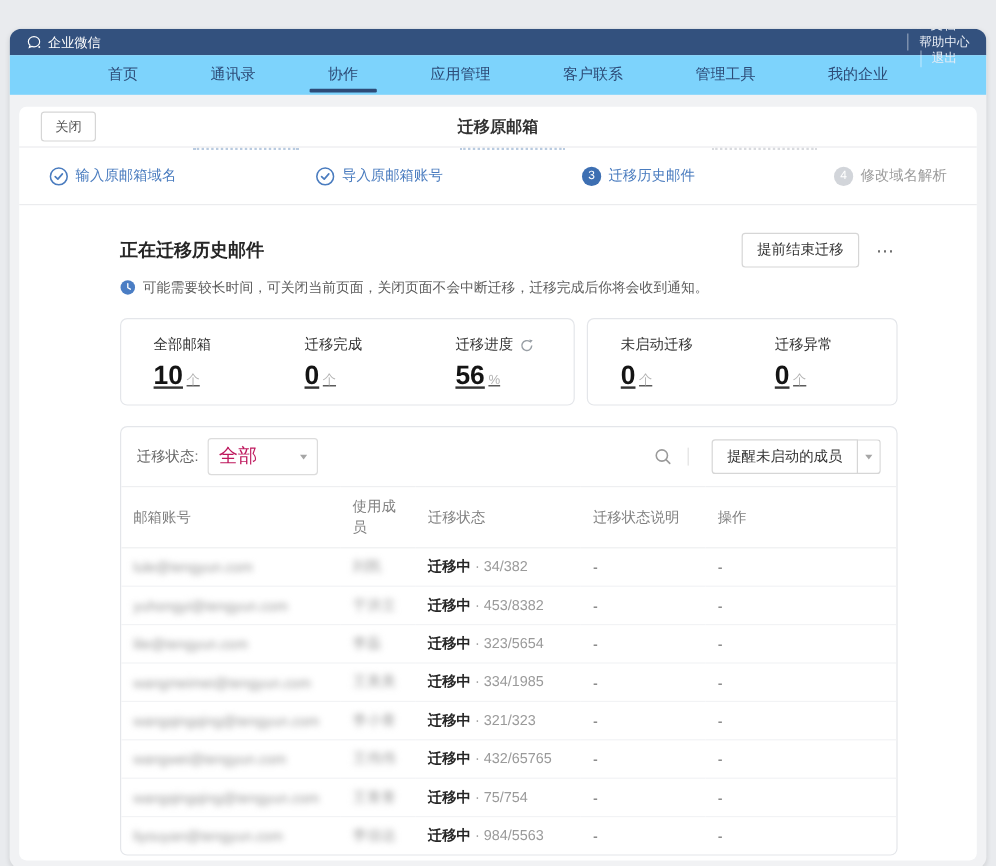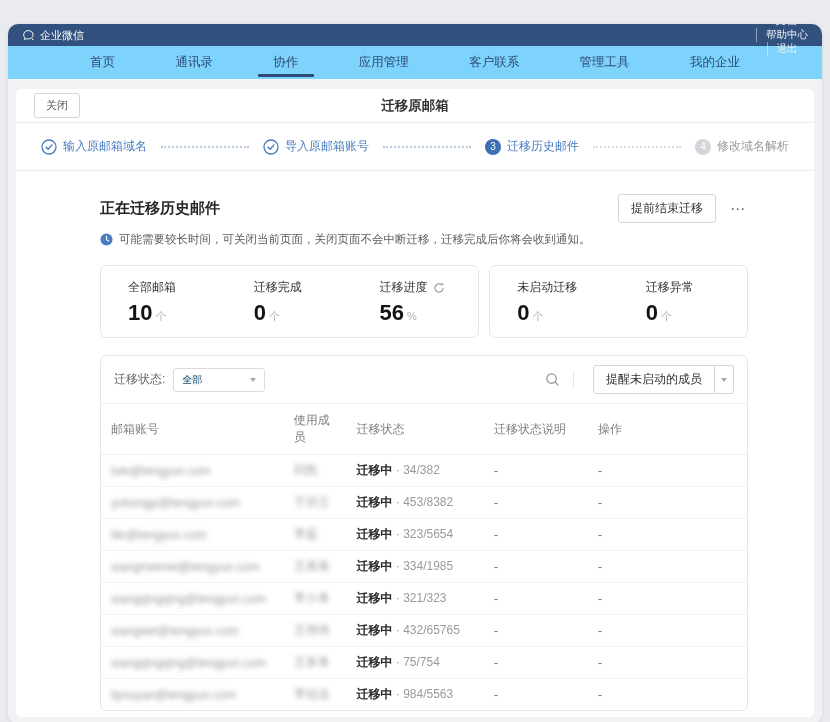--- a/index.html
+++ b/index.html
@@ -29,21 +29,21 @@
   .content-card { margin:10px 8px 8px 8px; background:#fff; border-radius:6px; height:628px;
                   display:flex; flex-direction:column; }
   .card-header { height:34px; border-bottom:1px solid #ebecee; display:flex; align-items:center;
                  position:relative; flex:none; }
   .close-btn { margin-left:18px; border:1px solid #d6d6d6; border-radius:3px; background:#fff;
                font-size:11px; color:#555; padding:4px 11px; cursor:pointer; }
   .card-title { position:absolute; left:0; right:0; text-align:center; font-size:13.5px;
                 font-weight:700; color:#333; pointer-events:none; }
 
   
-  .steps { height:48px; border-bottom:1px solid #ebecee; display:flex; align-items:center;
+  .steps { height:48px; border-bottom:1px solid #ebecee; display:flex; 
            justify-content:center; flex:none; }
   .step { display:flex; align-items:center; gap:6px; font-size:12px; }
   .step.done .step-label, .step.active .step-label { color:#4a7cbf; }
   .step.pending .step-label { color:#9b9b9b; }
   .step-num { width:16px; height:16px; border-radius:50%; color:#fff; font-size:10px;
               display:flex; align-items:center; justify-content:center; }
   .step.active .step-num { background:#3d6fb2; }
   .step.pending .step-num { background:#d2d5da; }
   .connector { width:88px; border-top:2px dotted #b9cbe0; margin:0 14px; }
   .connector.gray { border-top-color:#d9dbdf; }
@@ -59,30 +59,30 @@
 
   .note-row { margin-top:9px; display:flex; align-items:center; gap:6px; font-size:11.5px; color:#5c5c5c; }
 
   
   .stats-row { margin-top:18px; display:flex; gap:10px; }
   .stats-card { border:1px solid #e4e6ea; border-radius:6px; padding:13px 0 11px 0; display:flex; }
   .stats-card.g1 { flex:1.47; }
   .stats-card.g2 { flex:1; }
   .stat { flex:1; padding-left:27px; }
   .stat-label { font-size:12px; color:#333; display:flex; align-items:center; gap:5px; }
-  .stat-value-row { margin-top:4px; display:flex; align-items:baseline; gap:3px; }
+  .stat-value-row { margin-top:4px; display:flex; align-items:baseline; gap:3px;text-decoration:underline; }
   .stat-value { font-size:22px; font-weight:700; color:#141414; }
   .stat-unit { font-size:11px; color:#b3b3b3; }
 
   
   .table-panel { margin-top:17px; border:1px solid #e4e6ea; border-radius:6px; overflow:hidden; }
   .filter-row { display:flex; align-items:center; padding:9px 13px; }
   .filter-label { font-size:12px; color:#666; margin-right:8px; }
   .select-box { border:1px solid #dcdcdc; border-radius:3px; width:92px; padding:4px 8px;
-                font-size:10px; color:#0c4a6e; display:flex; align-items:center; cursor:pointer; background:#fff; }
+                font-size:16px; color:#be185d; display:flex; align-items:center; cursor:pointer; background:#fff; }
   .caret { width:0; height:0; border-left:3.5px solid transparent; border-right:3.5px solid transparent;
            border-top:4px solid #a6a6a6; margin-left:auto; }
   .filter-spacer { flex:1; }
   .search-btn { display:flex; align-items:center; cursor:pointer; padding:2px; }
   .vdiv { width:1px; height:15px; background:#e2e2e2; margin:0 11px; }
   .split-btn { display:flex; align-items:stretch; margin-left:8px; }
   .split-btn .btn { border-radius:3px 0 0 3px; }
   .split-caret { border:1px solid #d6d6d6; border-left:none; border-radius:0 3px 3px 0;
                  display:flex; align-items:center; padding:0 6px; cursor:pointer; background:#fff; }
 

